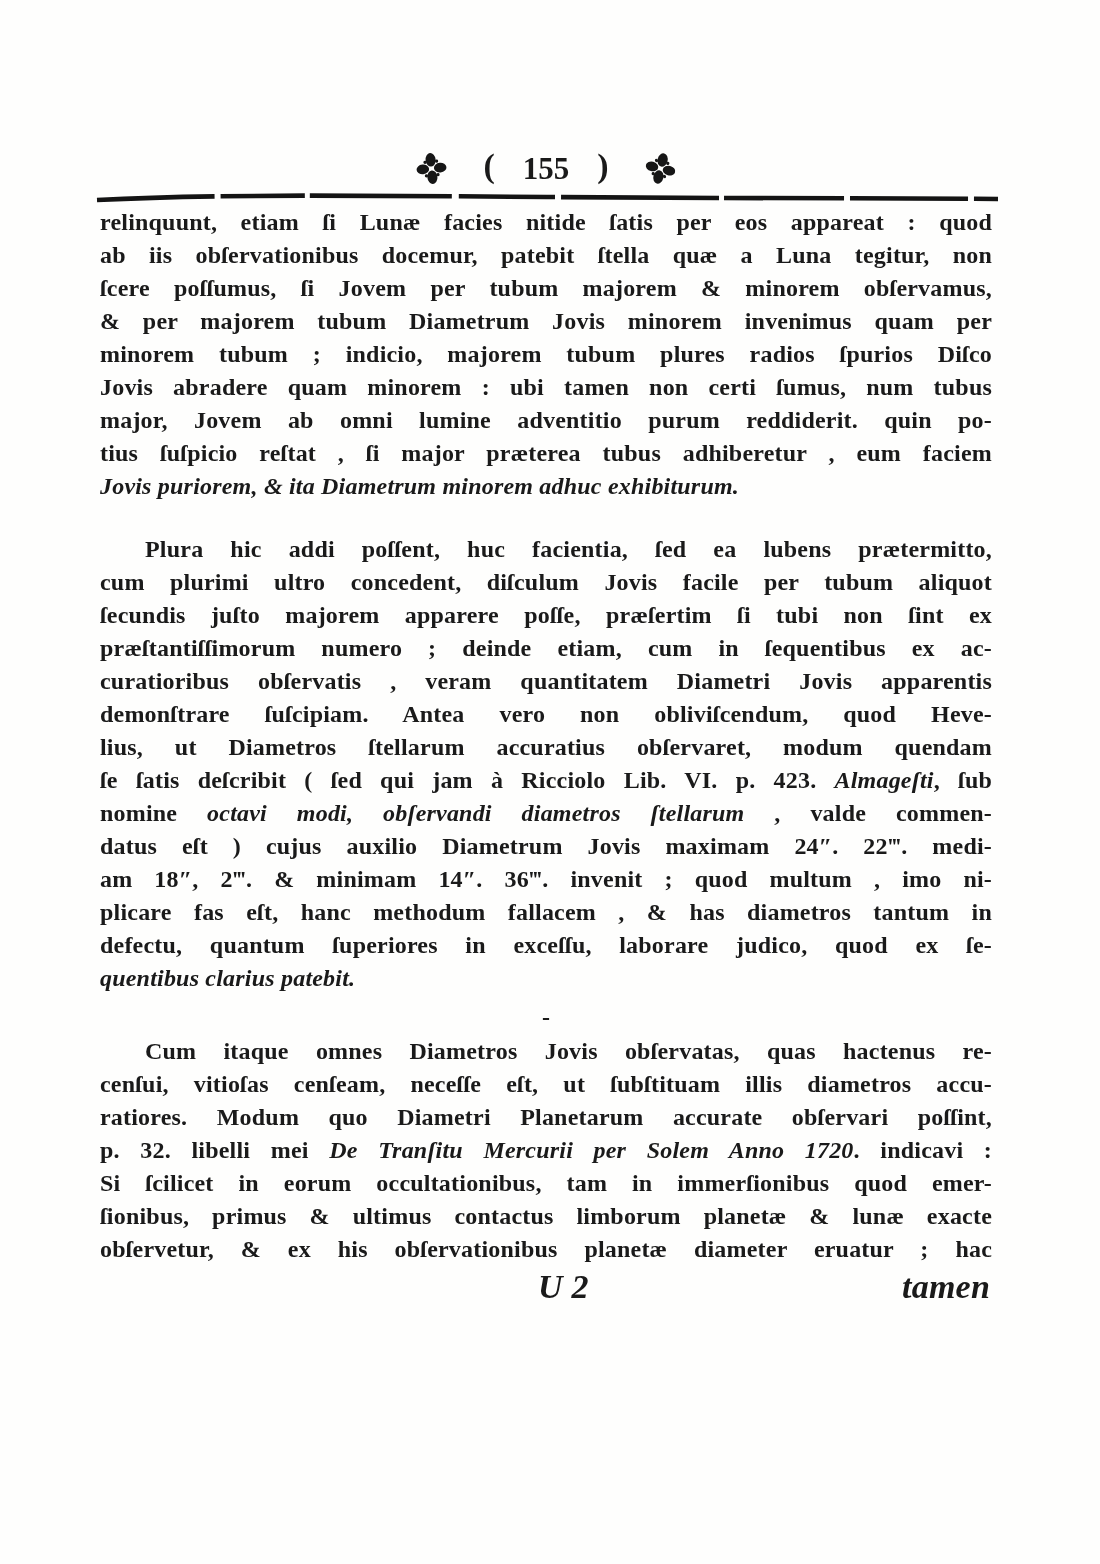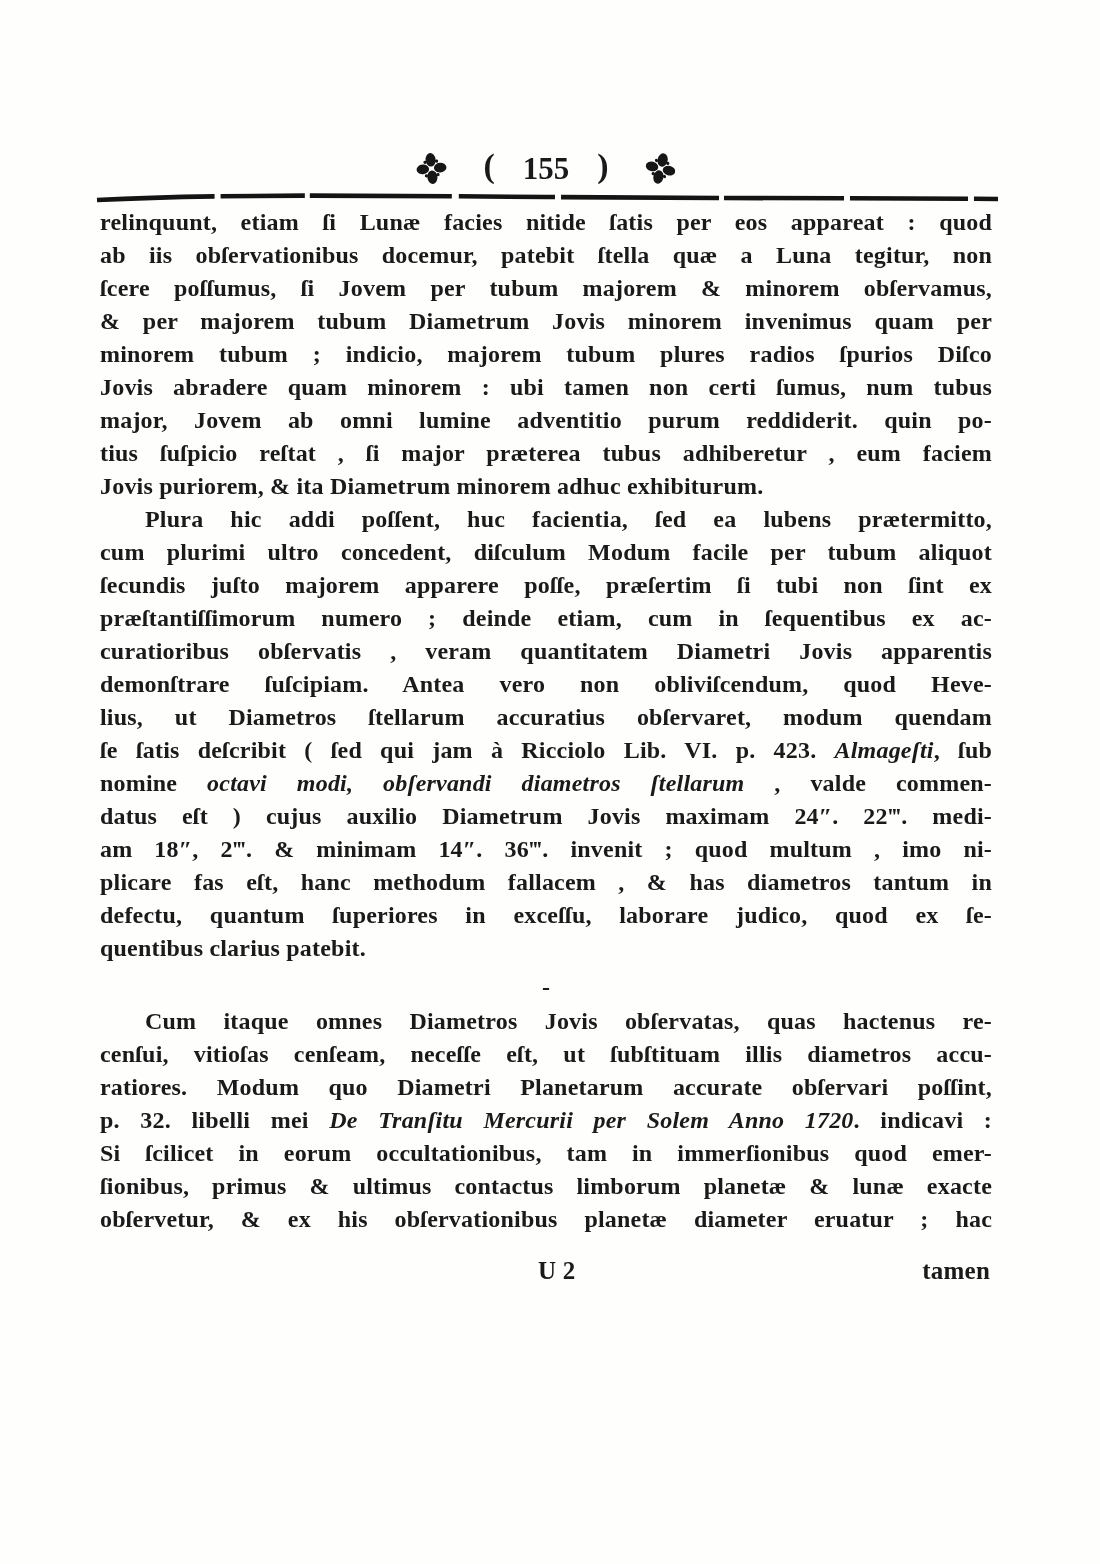--- a/index.html
+++ b/index.html
@@ -31,39 +31,39 @@
     position: absolute;
     top: 191px; left: 95px; width: 905px; height: 14px;
   }
   .text-block {
     position: absolute;
     top: 206px; left: 100px; width: 892px;
     font-size: 24px; font-weight: 600;
     letter-spacing: 0.2px;
   }
   .para { margin: 0; }
-  .para + .para { }
+  .para + .para { margin-top: 30px; }
   .line {
     height: 33px; line-height: 33px;
     text-align: justify; text-align-last: justify;
     overflow: hidden;
     white-space: normal;
   }
-  .line.noj { text-align-last: left; }
+  .line.noj { text-align-last: left; font-style: italic; }
   .line.indent { text-indent: 45px; }
   .it { font-style: italic; }
   .mark {
     height: 20px; line-height: 20px;
     margin-top: 12px; margin-bottom: 8px;
     text-align: center; font-weight: 700;
   }
   .footer {
     position: relative;
-    height: 40px; line-height: 40px; margin-top: 15px;
-    font-size: 25px; font-weight: 600;
+    height: 40px; line-height: 40px; margin-top: 1px;
+    font-size: 34px; font-weight: 600; font-style: italic;
   }
   .sig { position: absolute; left: calc(50% - 8px); }
   .catchword { position: absolute; right: 2px; }
 </style>
 </head>
 <body style="--paper: #fefefd; --ink: #1a1a1a;">
 
 <div class="page">
 
   <div class="header">
@@ -116,21 +116,21 @@
         <div class="line"><span>ſcere poſſumus, ſi Jovem per tubum majorem &amp; minorem obſervamus,</span></div>
         <div class="line"><span>&amp; per majorem tubum Diametrum Jovis minorem invenimus quam per</span></div>
         <div class="line"><span>minorem tubum ; indicio, majorem tubum plures radios ſpurios Diſco</span></div>
         <div class="line"><span>Jovis abradere quam minorem : ubi tamen non certi ſumus, num tubus</span></div>
         <div class="line"><span>major, Jovem ab omni lumine adventitio purum reddiderit. quin po-</span></div>
         <div class="line"><span>tius ſuſpicio reſtat , ſi major præterea tubus adhiberetur , eum faciem</span></div>
         <div class="line noj"><span>Jovis puriorem, &amp; ita Diametrum minorem adhuc exhibiturum.</span></div>
       </div>
       <div class="para">
         <div class="line indent"><span>Plura hic addi poſſent, huc facientia, ſed ea lubens prætermitto,</span></div>
-        <div class="line"><span>cum plurimi ultro concedent, diſculum Modum facile per tubum aliquot</span></div>
+        <div class="line"><span>cum plurimi ultro concedent, diſculum Jovis facile per tubum aliquot</span></div>
         <div class="line"><span>ſecundis juſto majorem apparere poſſe, præſertim ſi tubi non ſint ex</span></div>
         <div class="line"><span>præſtantiſſimorum numero ; deinde etiam, cum in ſequentibus ex ac-</span></div>
         <div class="line"><span>curatioribus obſervatis , veram quantitatem Diametri Jovis apparentis</span></div>
         <div class="line"><span>demonſtrare ſuſcipiam. Antea vero non obliviſcendum, quod Heve-</span></div>
         <div class="line"><span>lius, ut Diametros ſtellarum accuratius obſervaret, modum quendam</span></div>
         <div class="line"><span>ſe ſatis deſcribit ( ſed qui jam à Ricciolo Lib. VI. p. 423. </span><span class="it">Almageſti</span><span>, ſub</span></div>
         <div class="line"><span>nomine </span><span class="it">octavi modi, obſervandi diametros ſtellarum</span><span> , valde commen-</span></div>
         <div class="line"><span>datus eſt ) cujus auxilio Diametrum Jovis maximam 24″. 22‴. medi-</span></div>
         <div class="line"><span>am 18″, 2‴. &amp; minimam 14″. 36‴. invenit ; quod multum , imo ni-</span></div>
         <div class="line"><span>plicare fas eſt, hanc methodum fallacem , &amp; has diametros tantum in</span></div>

